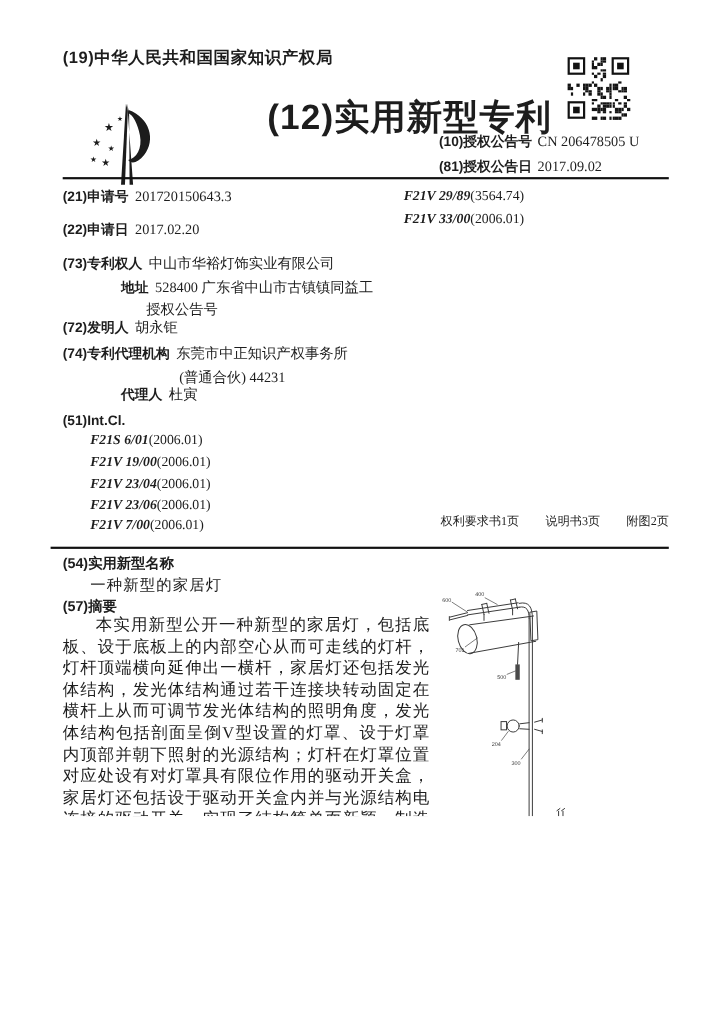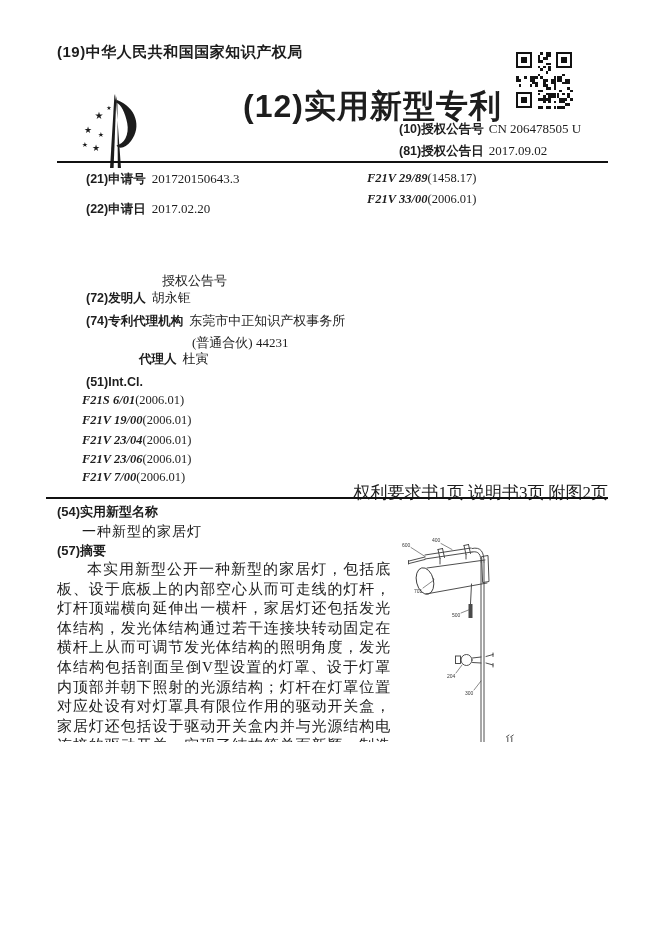--- a/index.html
+++ b/index.html
@@ -19,25 +19,25 @@
   
   .logo{left:80px;top:88px;width:72px;height:88px;}
   
   .qr{left:516px;top:52px;width:56px;height:56px;background:#fff;}
   .qr .f{position:absolute;width:12px;height:12px;border:2.2px solid #121212;}
   .qr .f::after{content:"";position:absolute;left:2.6px;top:2.6px;width:6.5px;height:6.5px;background:#121212;}
   .f.tl{left:0;top:0}.f.tr{right:0;top:0}.f.bl{left:0;bottom:0}
   .qr-cells{position:absolute;inset:0;}
   .qr-cells i{position:absolute;width:2.7px;height:2.7px;background:#141414;}
   
-  .row{white-space:nowrap;font-size:13px;margin-left:29px;}
+  .row{white-space:nowrap;font-size:13px;}
   .row .lbl{font-family:"Liberation Sans",sans-serif;font-weight:700;font-size:12.5px;margin-right:6px;}
   .ipc{white-space:nowrap;font-size:12.5px;}
   .ipc .code{font-weight:700;font-style:italic;}
-  .pagescount{top:481px;right:49px;font-size:17px;display:flex;gap:4px;}
+  .pagescount{top:466px;right:49px;font-size:11px;display:flex;gap:24px;}
   
   .sec-lbl{font-family:"Liberation Sans",sans-serif;font-weight:700;font-size:13px;}
   .invention-title{left:82px;top:523px;font-size:14px;letter-spacing:1px;}
   .abstract{left:57px;top:560px;width:334px;font-size:15px;line-height:19.6px;
             letter-spacing:.8px;text-align:justify;text-indent:2em;}
   
   .fig{left:395px;top:532px;width:252px;height:300px;}
   .fig text{font-family:"Liberation Sans",sans-serif;font-size:5px;fill:#3a3a3a;}
   
   .sidecode{left:17px;top:906px;transform:rotate(-90deg);transform-origin:0 0;
@@ -187,20 +187,26 @@
   </div>
 
   <div class="abs rule1"></div>
 
   <div class="abs row" style="left:57px;top:171px">
     <span class="lbl">(21)申请号</span><span>201720150643.3</span>
   </div>
   <div class="abs row" style="left:57px;top:201px">
     <span class="lbl">(22)申请日</span><span>2017.02.20</span>
   </div>
+  <div class="abs row" style="left:57px;top:231px">
+    <span class="lbl">(73)专利权人</span><span>中山市华裕灯饰实业有限公司</span>
+  </div>
+  <div class="abs row" style="left:110px;top:252px">
+    <span class="lbl">地址</span><span>528400 广东省中山市古镇镇同益工</span>
+  </div>
   <div class="abs row" style="left:133px;top:272px">
     <span>授权公告号</span>
   </div>
   <div class="abs row" style="left:57px;top:289px">
     <span class="lbl">(72)发明人</span><span>胡永钜</span>
   </div>
   <div class="abs row" style="left:57px;top:312px">
     <span class="lbl">(74)专利代理机构</span><span>东莞市中正知识产权事务所</span>
   </div>
   <div class="abs row" style="left:163px;top:334px">
@@ -212,21 +218,21 @@
   <div class="abs row" style="left:57px;top:374px">
     <span class="lbl">(51)Int.Cl.</span>
   </div>
 
   <div class="abs ipc" style="left:82px;top:393px"><span class="code">F21S 6/01</span><span>(2006.01)</span></div>
   <div class="abs ipc" style="left:82px;top:413px"><span class="code">F21V 19/00</span><span>(2006.01)</span></div>
   <div class="abs ipc" style="left:82px;top:433px"><span class="code">F21V 23/04</span><span>(2006.01)</span></div>
   <div class="abs ipc" style="left:82px;top:452px"><span class="code">F21V 23/06</span><span>(2006.01)</span></div>
   <div class="abs ipc" style="left:82px;top:470px"><span class="code">F21V 7/00</span><span>(2006.01)</span></div>
 
-  <div class="abs ipc" style="left:367px;top:171px"><span class="code">F21V 29/89</span><span>(1458.17)</span></div>
+  <div class="abs ipc" style="left:367px;top:171px"><span class="code">F21V 29/89</span><span>(3564.74)</span></div>
   <div class="abs ipc" style="left:367px;top:192px"><span class="code">F21V 33/00</span><span>(2006.01)</span></div>
 
   <div class="abs pagescount">
     <span>权利要求书1页</span>
     <span>说明书3页</span>
     <span>附图2页</span>
   </div>
 
   <div class="abs rule2"></div>
 

